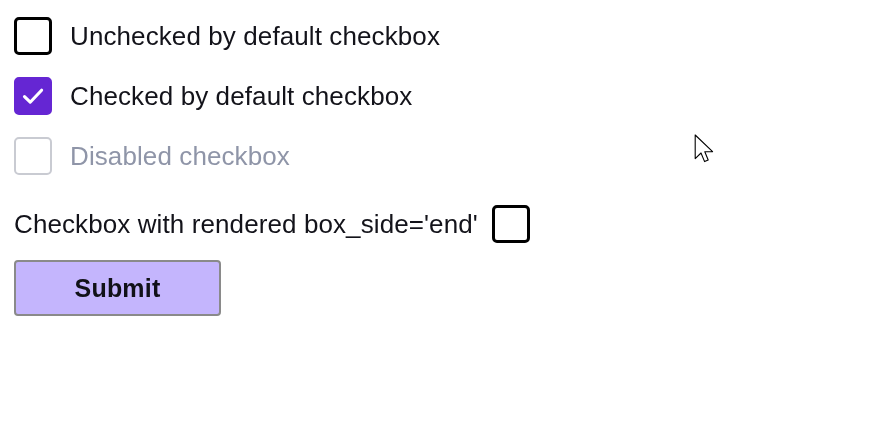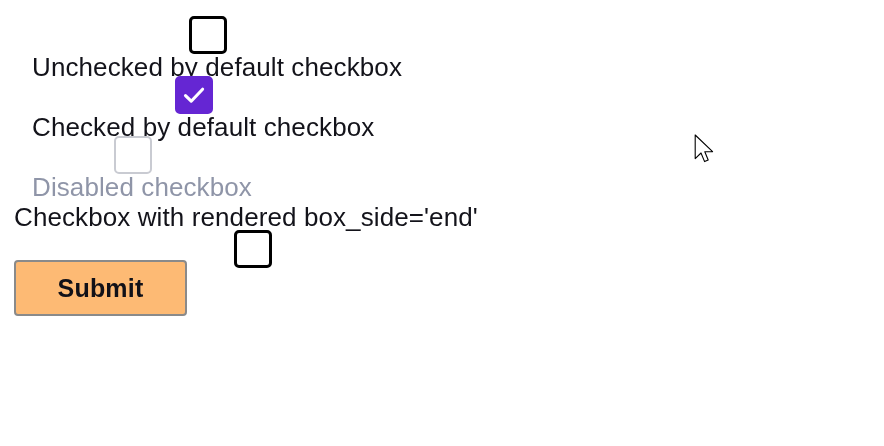--- a/index.html
+++ b/index.html
@@ -21,21 +21,20 @@
     left: 0;
     top: 0;
     width: 884px;
     height: 446px;
   }
 
   .checkbox-row {
     position: absolute;
     left: 14px;
     display: flex;
-    flex-direction: column;
     align-items: center;
     height: 40px;
   }
 
   .row-1 { top: 16px; }
   .row-2 { top: 76px; }
   .row-3 { top: 136px; }
   .row-4 { top: 204px; }
 
   
@@ -86,24 +85,24 @@
 
   .cb-label.disabled-label {
     color: #8f95a8;
   }
 
   
   .submit-button {
     position: absolute;
     left: 14px;
     top: 260px;
-    width: 173px;
+    width: 207px;
     height: 56px;
     box-sizing: border-box;
-    background: #fdba74;
+    background: #c4b5fd;
     border: 2px solid #8a8a8a;
     border-radius: 4px;
     font-family: "Liberation Sans", sans-serif;
     font-size: 25px;
     font-weight: bold;
     color: #111118;
     letter-spacing: 0.2px;
     padding: 16px;
     cursor: pointer;
     display: flex;

